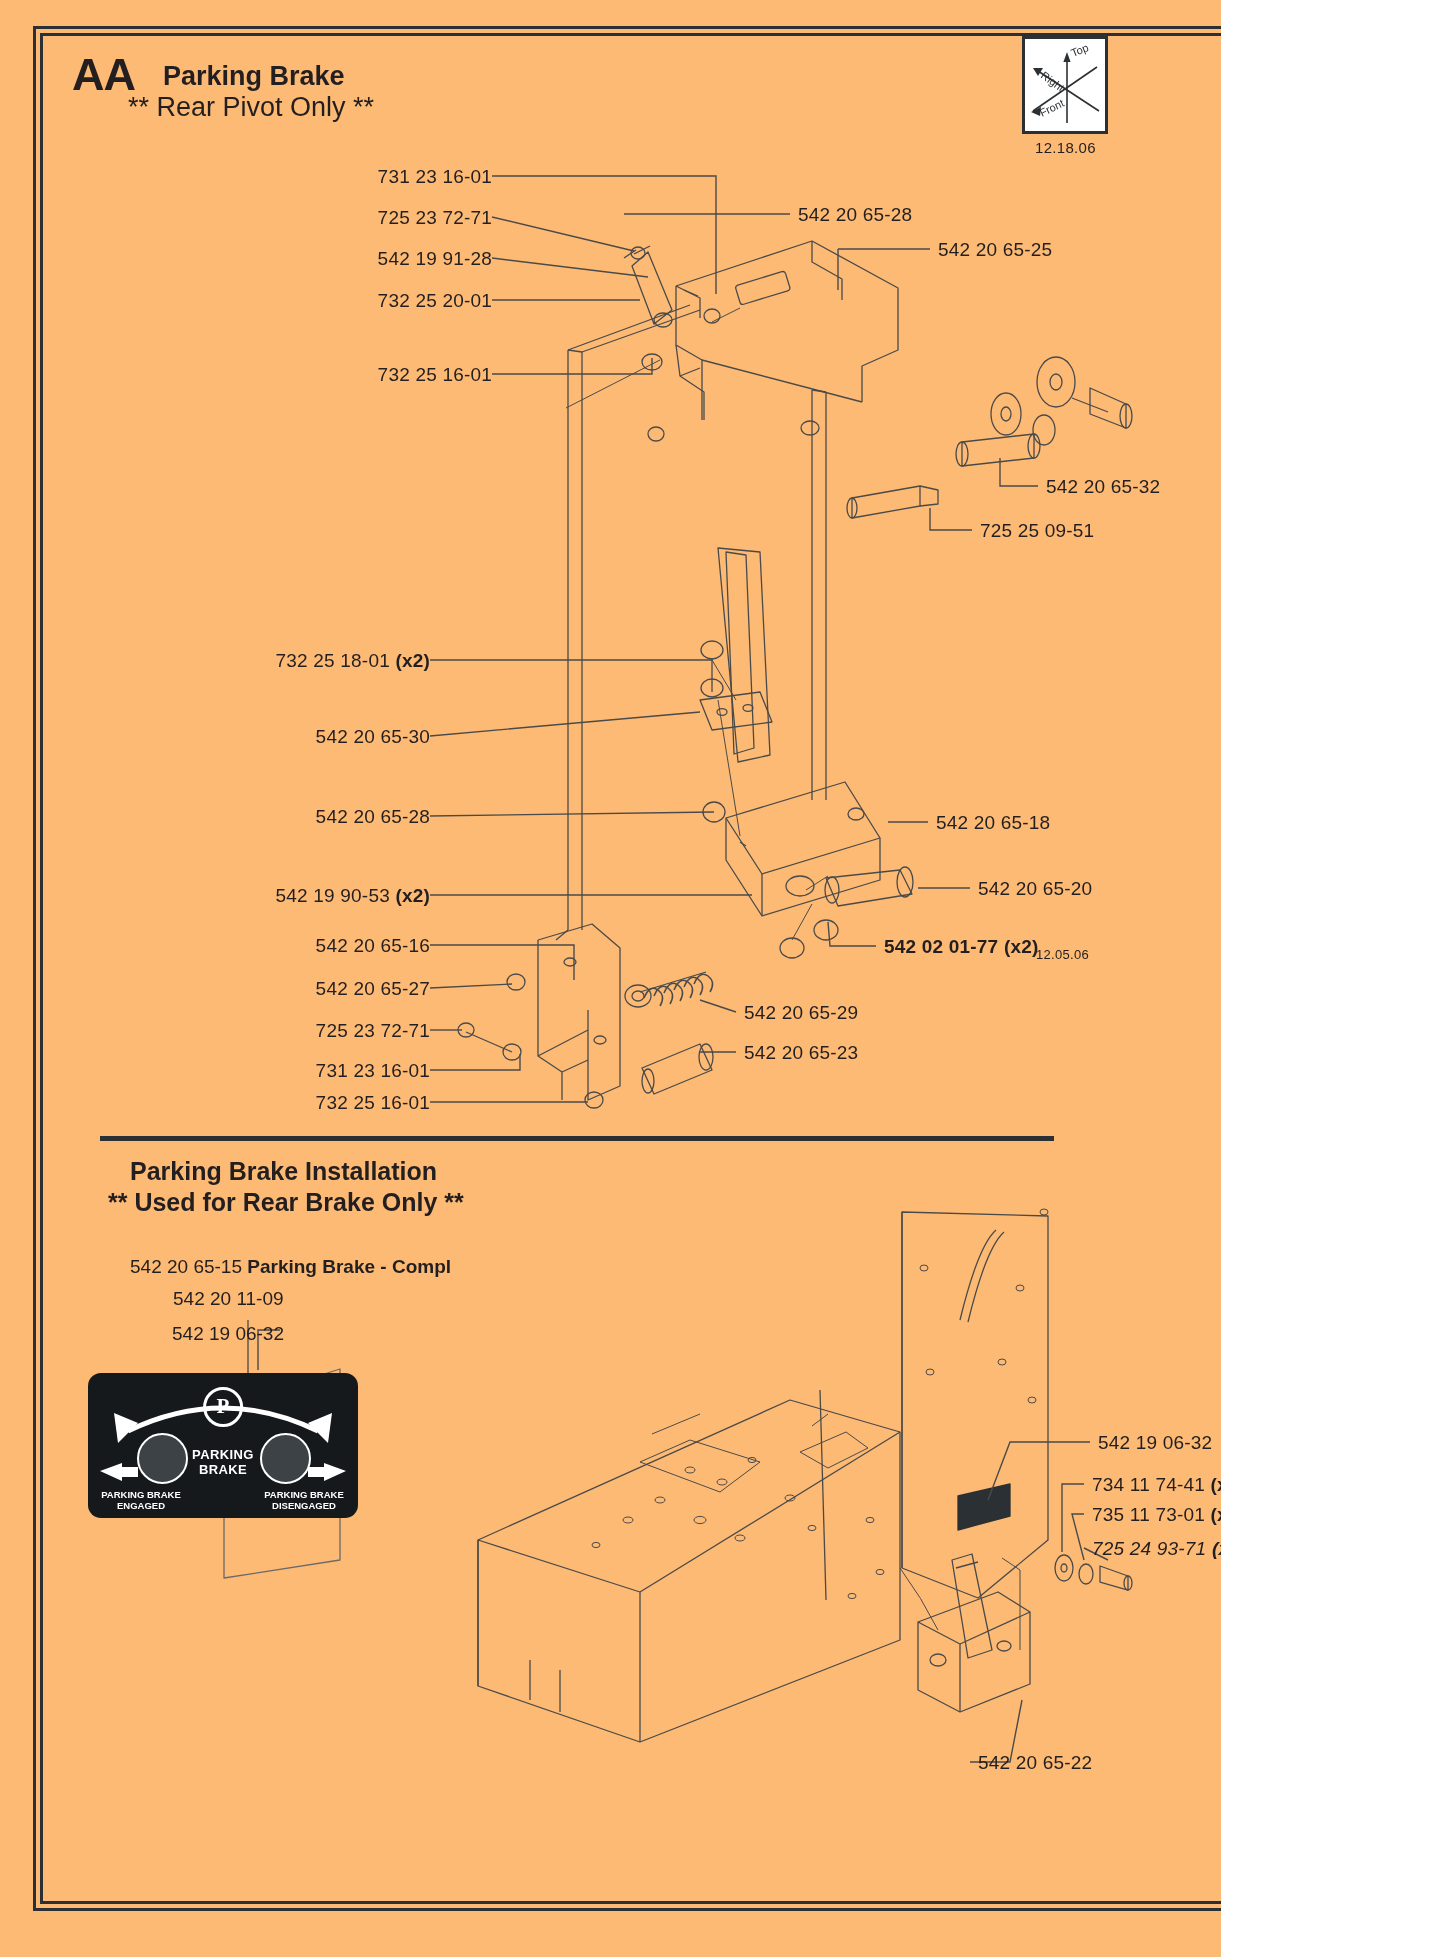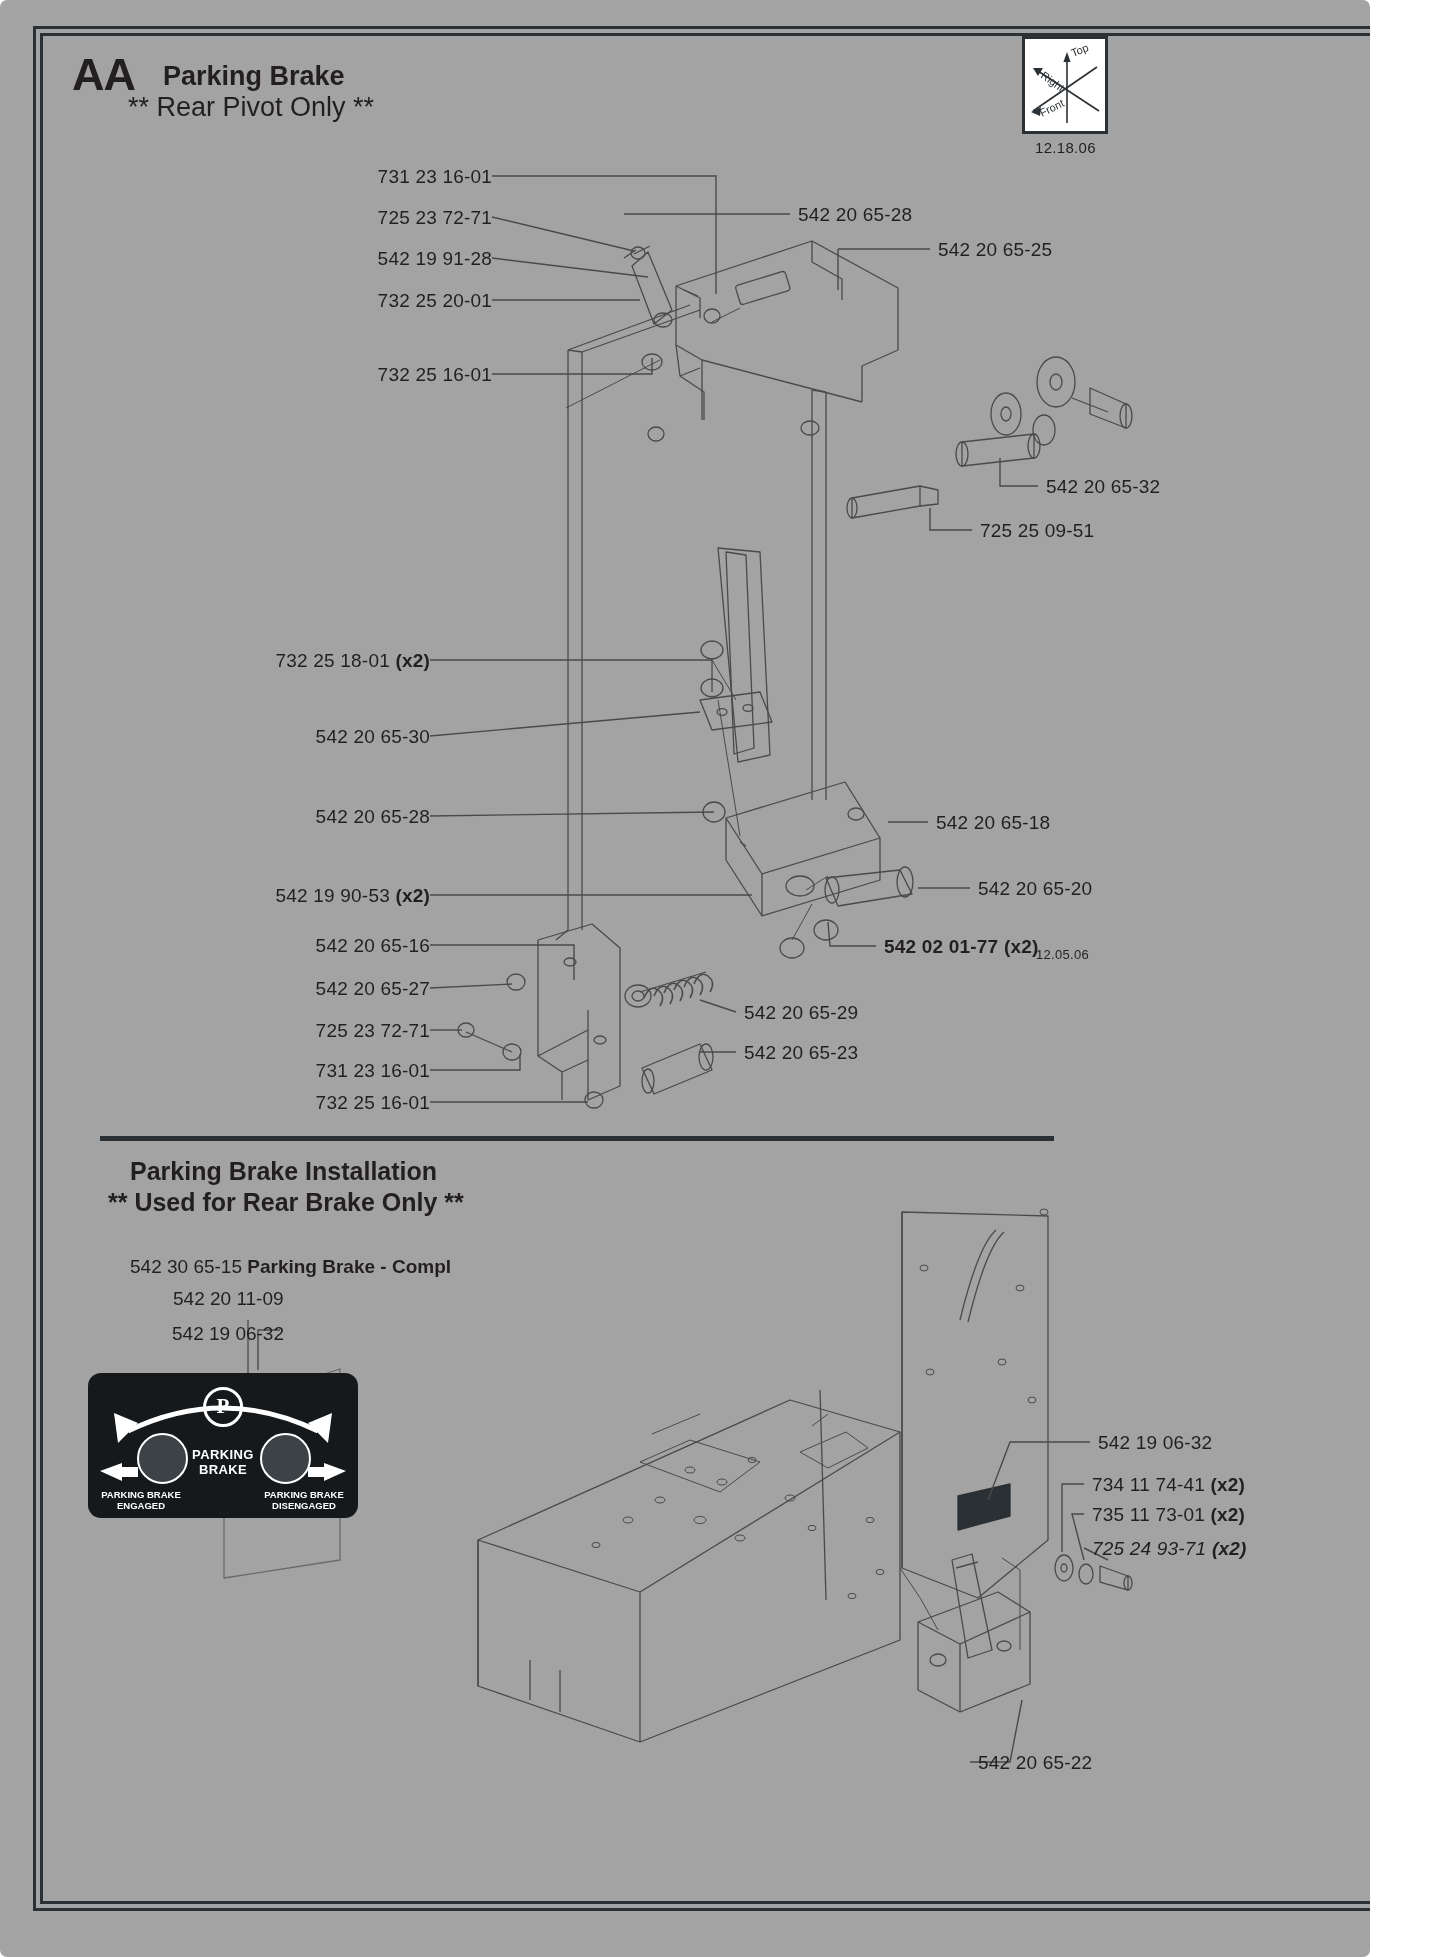--- a/index.html
+++ b/index.html
@@ -1,17 +1,17 @@
 <!DOCTYPE html>
 <html><head>
 <meta charset="utf-8">
 <style>
   html,body{margin:0;padding:0;background:#ffffff;}
   body{font-family:"Liberation Sans",sans-serif;color:#231f20;}
-  #page{position:relative;width:1370px;height:1957px;background:#a3a3a3;overflow:hidden;border-radius:7px;}
+  #page{position:relative;width:1221px;height:1957px;background:#fdba74;overflow:hidden;}
 
   
   .frame-outer{position:absolute;left:33px;top:26px;width:1349px;height:1885px;border:3px solid #2b3034;box-sizing:border-box;}
   .frame-inner{position:absolute;left:40px;top:33px;width:1335px;height:1871px;border:3px solid #2b3034;box-sizing:border-box;}
 
   
   .sec-code{position:absolute;left:72px;top:52px;font-size:45px;font-weight:bold;letter-spacing:-1px;line-height:1;}
   .sec-title{position:absolute;left:163px;top:61px;font-size:27px;font-weight:bold;line-height:1.18;}
   .sec-sub{position:absolute;left:128px;top:92px;font-size:27px;font-weight:normal;line-height:1.18;}
 
@@ -252,21 +252,21 @@
   <div class="lbl b" style="left:884px;top:936px;"><span>542 02 01-77</span> <span>(x2)</span></div>
   <div class="lbl" style="left:744px;top:1002px;"><span>542 20 65-29</span></div>
   <div class="lbl" style="left:744px;top:1042px;"><span>542 20 65-23</span></div>
 
   <div class="divider"></div>
   <div class="sec2-title">Parking Brake Installation</div>
   <div class="sec2-sub">** Used for Rear Brake Only **</div>
   <div class="sec2-date">12.05.06</div>
 
   <div class="part-compl">
-    <span>542 30 65-15</span> <b>Parking Brake - Compl</b>
+    <span>542 20 65-15</span> <b>Parking Brake - Compl</b>
   </div>
 
   <div class="isheet-lbl">542 20 11-09</div>
 
   <svg class="overlay" viewBox="0 0 1445 1957">
     <g fill="none" stroke="#4a4a4a" stroke-width="1.3" stroke-linejoin="round">
 
       <path d="M224 1406 L340 1369 L340 1560 L224 1578 Z" stroke="#6a6a6a"></path>
 
       <path d="M248 1320 L248 1394" stroke="#4a4a4a"></path>

